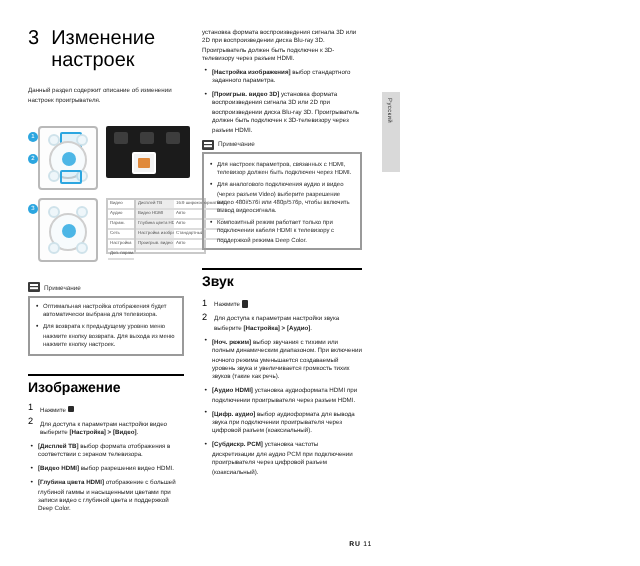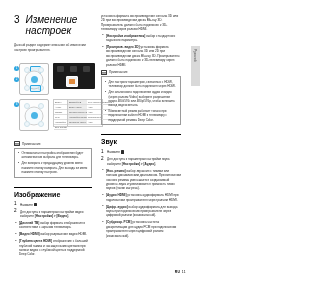--- a/index.html
+++ b/index.html
@@ -27,21 +27,21 @@
 
   
   .col{position:absolute;top:0;}
   .col-left{left:14px;width:78px;}
   .col-right{left:101px;width:80px;}
 
   
   .chapter{position:absolute;left:14px;top:14px;width:80px;}
   .chapter-row{display:flex;align-items:flex-start;gap:6px;}
   .chapter-num{font-size:10px;line-height:11px;font-weight:400;color:#000;}
-  .chapter-title{font-size:10px;line-height:11px;font-weight:400;color:#000;font-style:italic;}
+  .chapter-title{font-size:10px;line-height:11px;font-weight:400;color:#000;}
   .chapter-sub{
     margin-top:7px;font-size:3.1px;line-height:4.6px;color:#2a2a2a;
   }
 
   
   .figs{position:absolute;left:14px;top:63px;width:80px;}
   .fig-row{position:relative;display:flex;align-items:flex-start;margin-bottom:4px;}
   .callouts{width:7px;padding-top:3px;}
   .callout{
     width:5px;height:5px;border-radius:50%;

